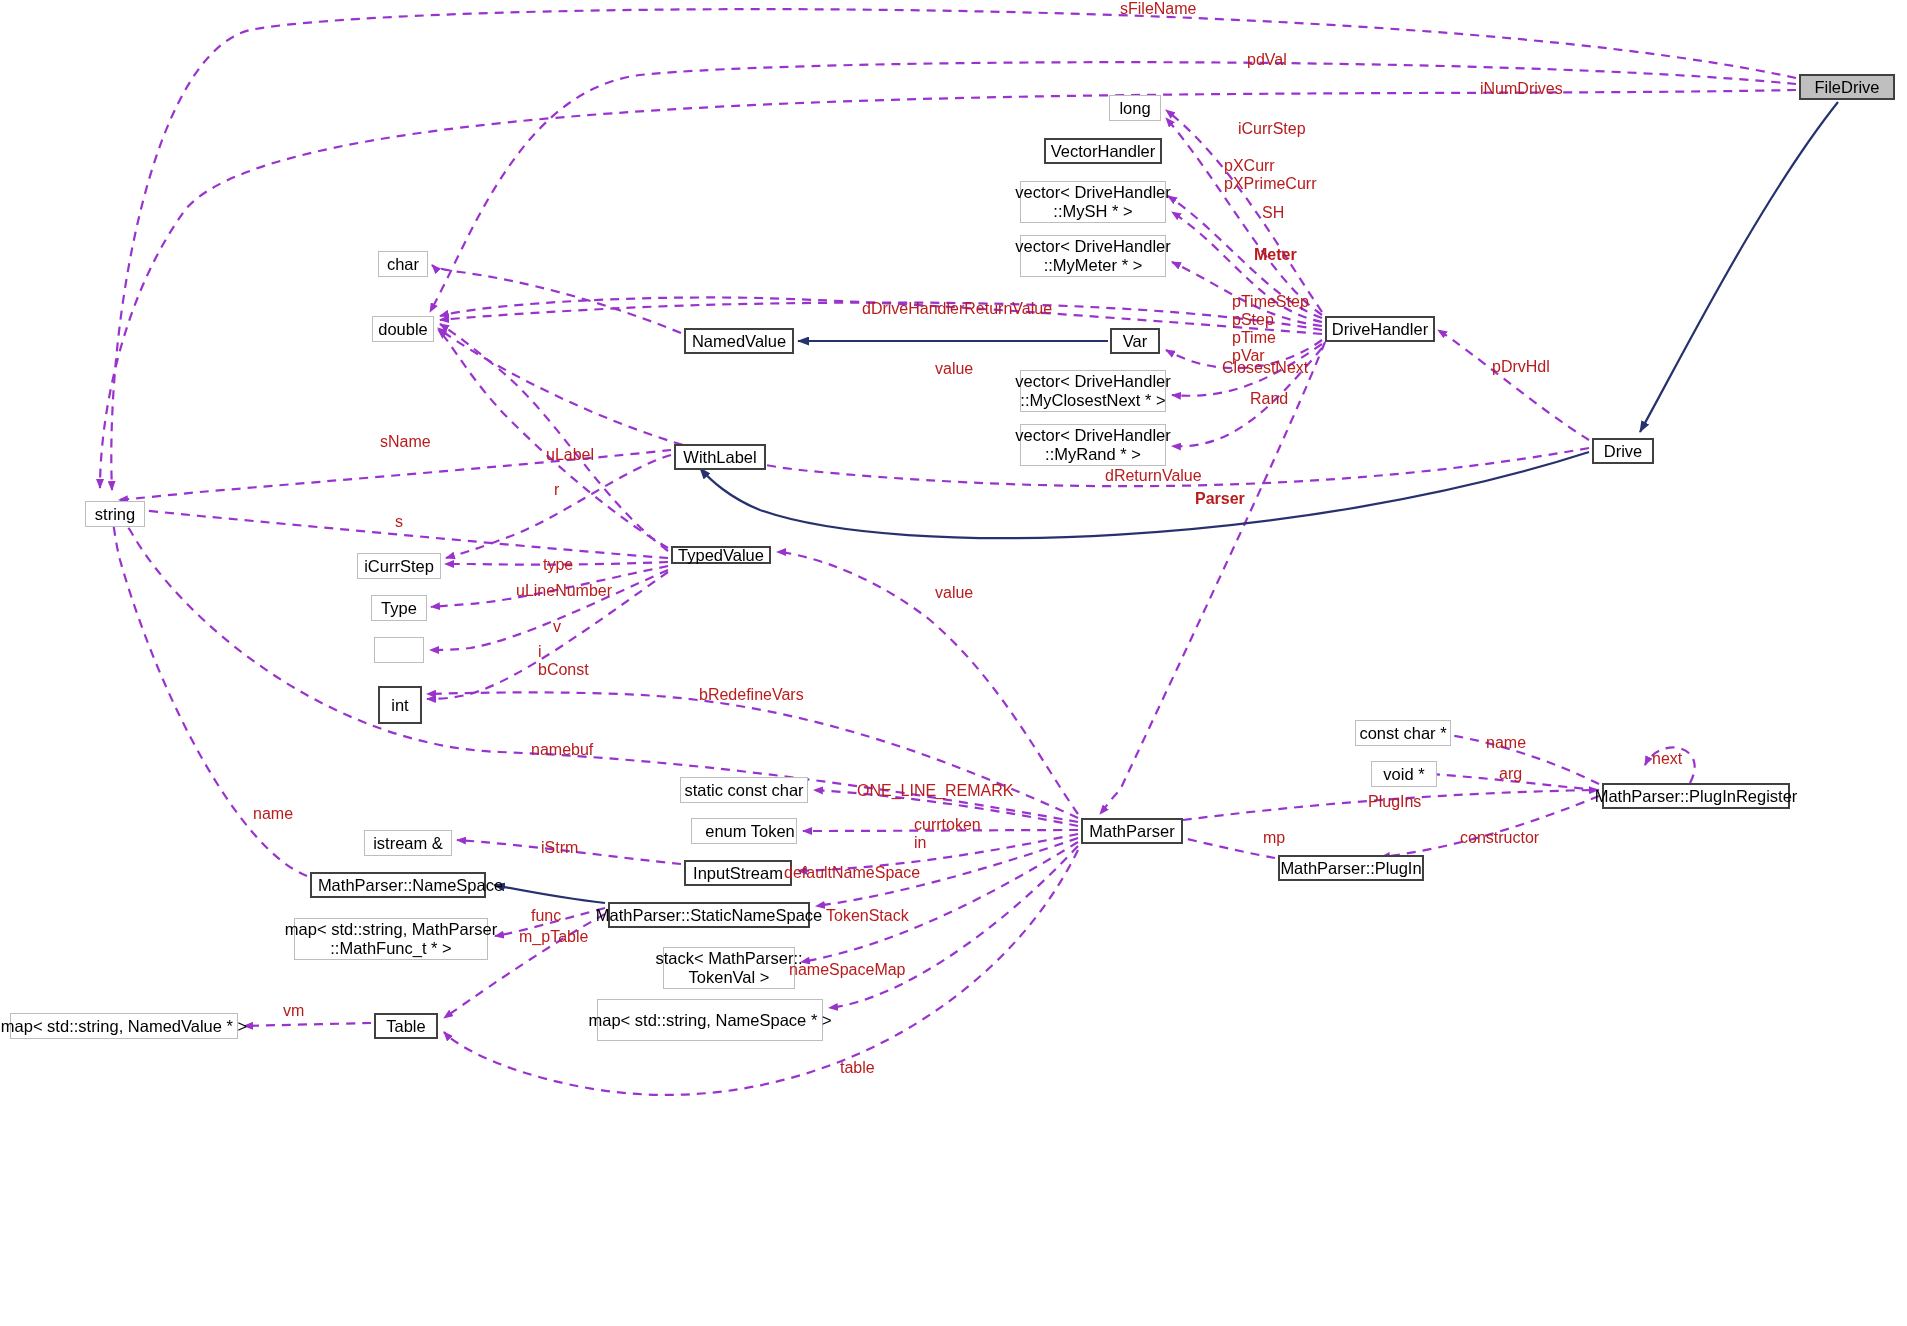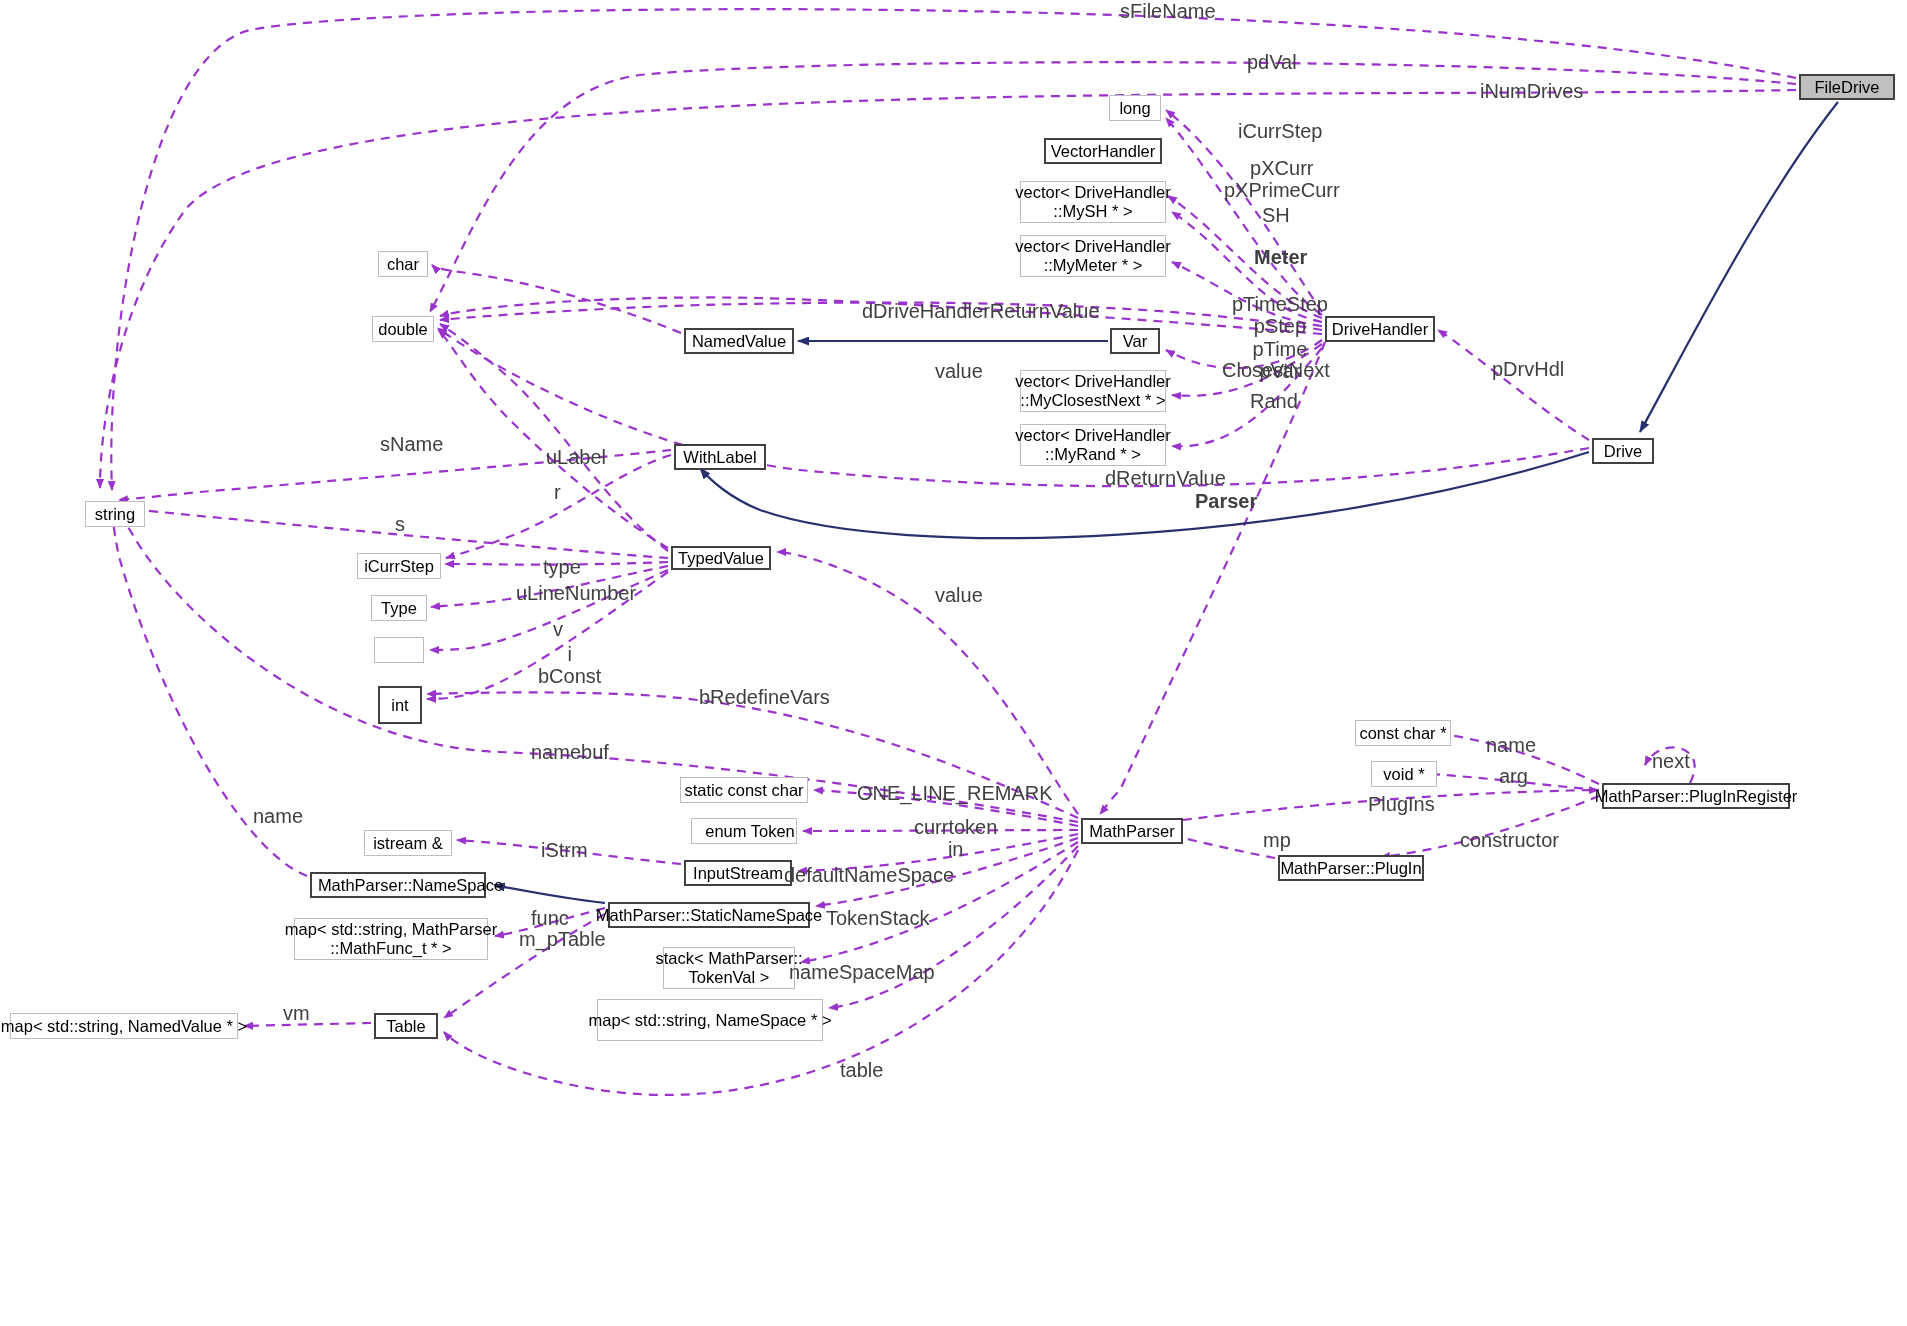--- a/index.html
+++ b/index.html
@@ -37,24 +37,24 @@
   }
   .node.strong {
     border: 2px solid #404040;
   }
   .node.current {
     border: 2px solid #404040;
     background: #bfbfbf;
   }
   .edge-label {
     position: absolute;
-    font-size: 20px;
-    color: #404040;
+    font-size: 16px;
+    color: #b91c1c;
     white-space: pre;
-    text-align: center;
+    text-align: left;
     line-height: 1.12;
     background: transparent;
     pointer-events: none;
   }
 </style>
 </head>
 <body>
 
 <div id="diagram-root">
 
@@ -226,21 +226,21 @@
   </div>
   <div class="node strong" style="left:1592px; top:438px; width:62px; height:26px;">
     <span>Drive</span>
   </div>
   <div class="node strong" style="left:674px; top:444px; width:92px; height:26px;">
     <span>WithLabel</span>
   </div>
   <div class="node" style="left:85px; top:501px; width:60px; height:26px;">
     <span>string</span>
   </div>
-  <div class="node strong" style="left:671px; top:546px; width:100px; height:24px;">
+  <div class="node strong" style="left:671px; top:546px; width:100px; height:18px;">
     <span>TypedValue</span>
   </div>
   <div class="node" style="left:357px; top:553px; width:84px; height:26px;">
     <span>iCurrStep</span>
   </div>
   <div class="node" style="left:371px; top:595px; width:56px; height:26px;">
     <span>Type</span>
   </div>
   <div class="node" style="left:374px; top:637px; width:50px; height:26px;">
     <span></span>

